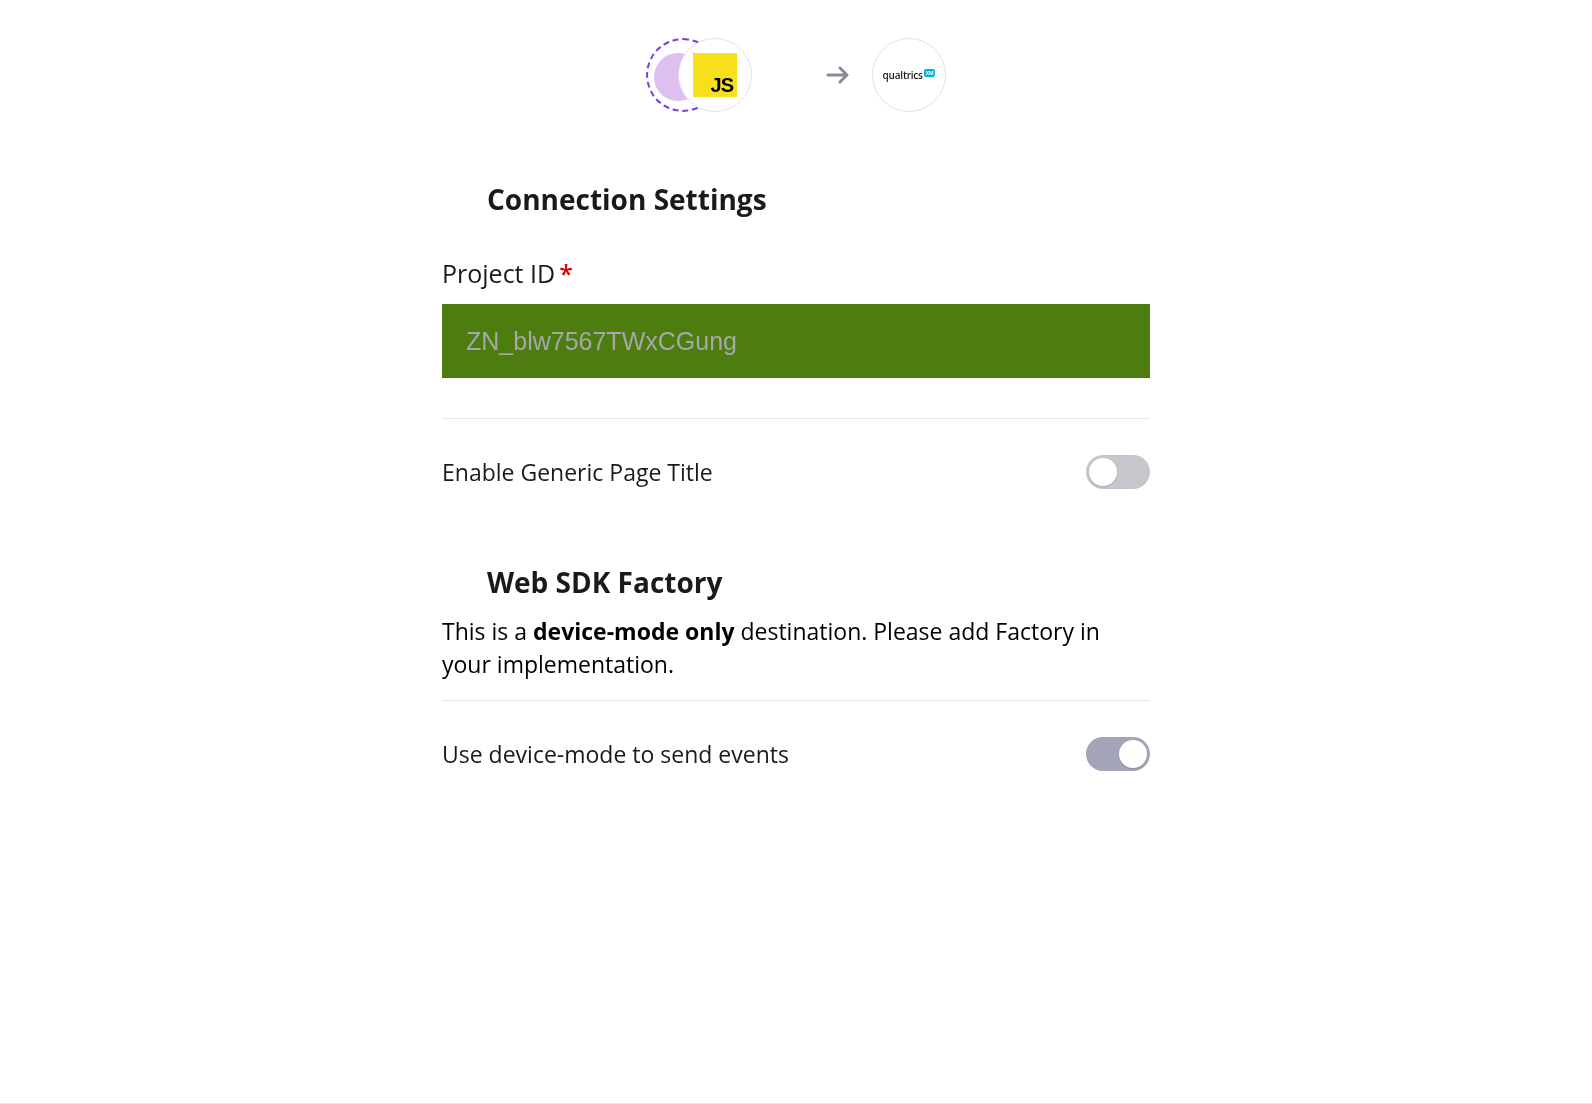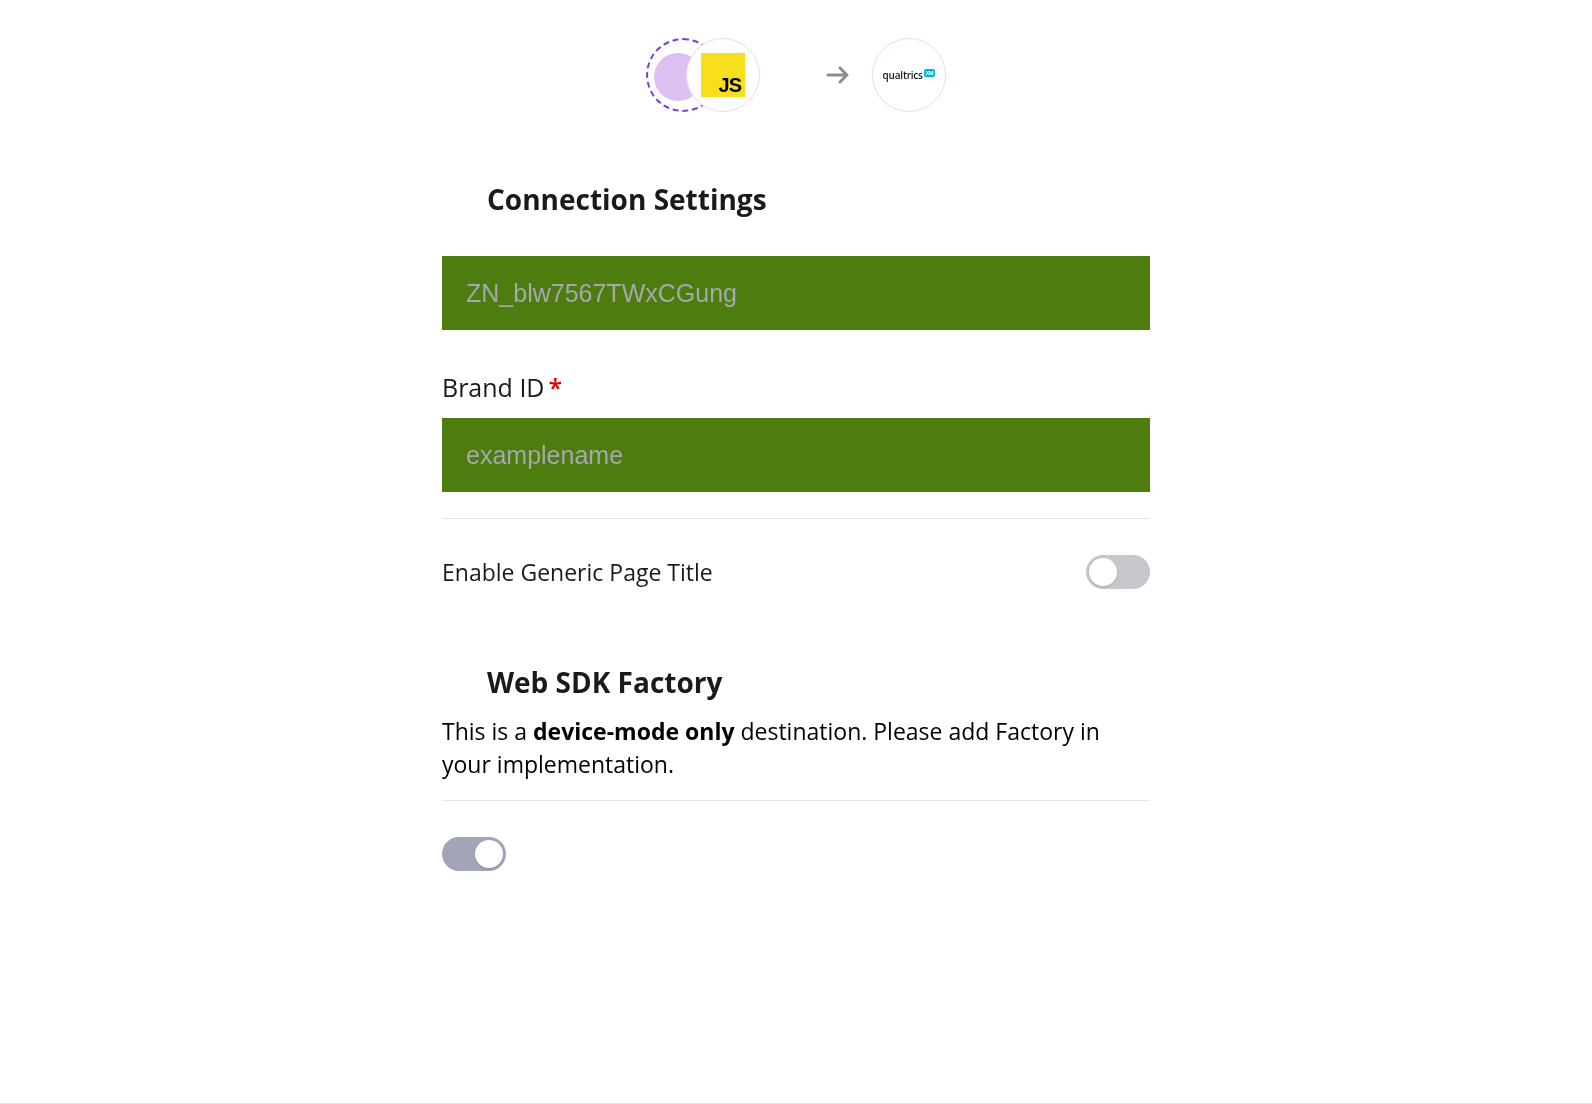--- a/index.html
+++ b/index.html
@@ -42,21 +42,21 @@
     position: absolute;
     left: 8px;
     top: 23px;
     width: 48px;
     height: 48px;
     background: #dcc1f0;
     border-radius: 50%;
   }
   .source-circle {
     position: absolute;
-    left: 40px;
+    left: 32px;
     top: 8px;
     width: 74px;
     height: 74px;
     border: 1px solid #e9d9fb;
     border-radius: 50%;
     background: #ffffff;
     display: flex;
     align-items: center;
     justify-content: center;
   }
@@ -213,46 +213,44 @@
         <span>qualtrics</span><span class="xm">XM</span>
       </div>
     </div>
   </div>
 
   <div class="content">
 
     <h2 class="section-title">Connection Settings</h2>
 
     <div class="field-block">
+      <div class="field-label">
+        <span>Project ID</span><span class="required-star">*</span>
+      </div>
       <input type="text" class="text-input" placeholder="ZN_blw7567TWxCGung" style="">
     </div>
 
-    <div class="field-block" style="margin-bottom:0">
-      <div class="field-label">
-        <span>Brand ID</span><span class="required-star">*</span>
-      </div>
-      <input type="text" class="text-input" placeholder="examplename" style="">
-    </div>
 
     <hr class="divider">
 
     <div class="toggle-row">
       <div class="toggle-label">Enable Generic Page Title</div>
       <div class="toggle off">
         <div class="knob"></div>
       </div>
     </div>
 
     <div class="section2">
       <h2 class="section-title" style="margin-bottom:0">Web SDK Factory</h2>
       <p class="section2-desc">
         <span>This is a </span><strong>device-mode only</strong><span> destination. Please add Factory in your implementation.</span>
       </p>
       <hr class="divider" style="margin-top:18px">
       <div class="toggle-row">
+        <div class="toggle-label">Use device-mode to send events</div>
         <div class="toggle on">
           <div class="knob"></div>
         </div>
       </div>
     </div>
 
   </div>
 </div>
 
 </body></html>

